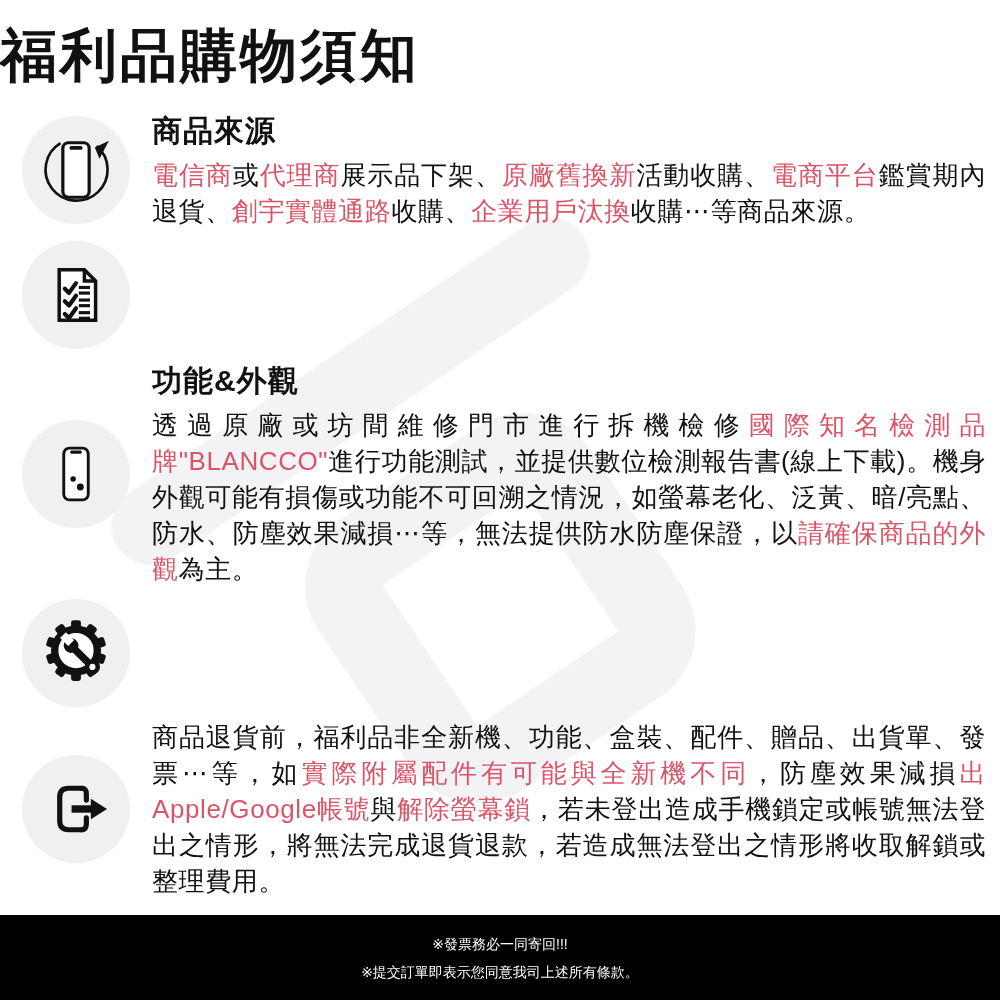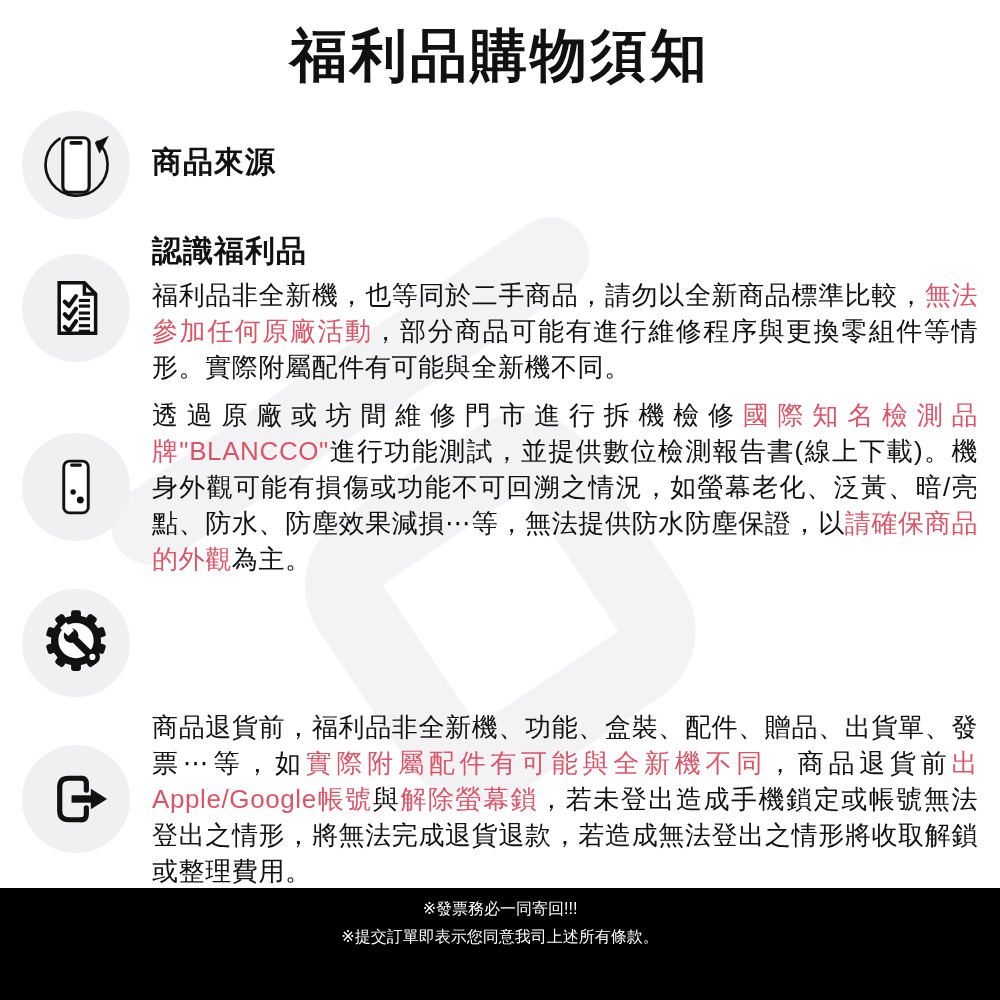--- a/index.html
+++ b/index.html
@@ -14,32 +14,32 @@
   body{
     width:1000px;height:1000px;overflow:hidden;position:relative;
     background:#ffffff;color:var(--text);
     font-family:"Liberation Sans","DejaVu Sans",sans-serif;
   }
   .watermark{position:absolute;left:200px;top:300px;width:620px;height:620px;
     transform:rotate(-34deg);z-index:0;pointer-events:none;}
   .wm-bar{position:absolute;left:20px;top:0;width:560px;height:78px;border-radius:39px;background:var(--watermark);}
   .wm-ring{position:absolute;left:140px;top:140px;width:170px;height:170px;border:78px solid var(--watermark);border-radius:80px;}
   .content{position:relative;z-index:1;}
-  .title{margin:18px 0 16px;text-align:center;font-size:57px;font-weight:700;letter-spacing:3px;}
+  .title{margin:18px 0 16px;font-size:57px;font-weight:700;letter-spacing:3px;}
   section.row{display:flex;align-items:center;margin-bottom:12px;}
   .icon-col{flex:0 0 152px;display:flex;justify-content:center;}
   .icon-circle{width:108px;height:108px;border-radius:50%;background:var(--icon-bg);
     display:flex;align-items:center;justify-content:center;}
-  .txt-col{flex:1;padding-right:22px;}
+  .txt-col{flex:1;padding-right:14px;}
   h2.heading{margin:0 0 5px;font-size:30px;font-weight:700;letter-spacing:1px;}
   p.body{margin:0;font-size:26px;line-height:36px;letter-spacing:0.6px;text-align:justify;}
   .hl{color:var(--accent);}
-  footer{position:absolute;left:0;right:0;bottom:0;height:112px;background:var(--footer-bg);
-    color:var(--footer-text);text-align:center;font-size:16px;line-height:28px;
-    padding-top:7px;box-sizing:border-box;z-index:2;}
+  footer{position:absolute;left:0;right:0;bottom:0;height:85px;background:var(--footer-bg);
+    color:var(--footer-text);text-align:center;font-size:14px;line-height:28px;
+    padding-top:15px;box-sizing:border-box;z-index:2;}
   svg{display:block;}
 </style>
 </head>
 <body>
 
 <div class="watermark">
   <div class="wm-bar"></div>
   <div class="wm-ring"></div>
 </div>
 
@@ -53,20 +53,21 @@
         <svg width="94" height="94" viewBox="0 0 100 100">
           <path d="M 33.5 21.4 A 33 33 0 1 0 72 24.5" fill="none" stroke="#111" stroke-width="2.8"></path>
           <polygon points="70,26 85,19 75,38" fill="#111"></polygon>
           <rect x="36" y="21" width="28" height="58" rx="6" fill="#fff" stroke="#111" stroke-width="3.4"></rect>
           <rect x="43" y="24.5" width="14" height="4" rx="2" fill="#111"></rect>
         </svg>
       </div>
     </div>
     <div class="txt-col">
       <h2 class="heading">商品來源</h2>
+      <p class="body"><span class="hl">電信商</span><span>或</span><span class="hl">代理商</span><span>展示品下架、</span><span class="hl">原廠舊換新</span><span>活動收購、</span><span class="hl">電商平台</span><span>鑑賞期內退貨、</span><span class="hl">創宇實體通路</span><span>收購、</span><span class="hl">企業用戶汰換</span><span>收購⋯等商品來源。</span></p>
     </div>
   </section>
 
   <section class="row">
     <div class="icon-col">
       <div class="icon-circle">
         <svg width="70" height="70" viewBox="0 0 100 100">
           <path d="M26 14 H62 L78 30 V86 H26 Z" fill="#fff" stroke="#111" stroke-width="5"></path>
           <path d="M62 14 V30 H78" fill="none" stroke="#111" stroke-width="5"></path>
           <path d="M34 41 L40 47 L50 33" fill="none" stroke="#111" stroke-width="6" stroke-linecap="round" stroke-linejoin="round"></path>
@@ -74,38 +75,35 @@
             <rect x="54" y="45" width="16" height="4.5" fill="#111"></rect>
           <path d="M34 59 L40 65 L50 51" fill="none" stroke="#111" stroke-width="6" stroke-linecap="round" stroke-linejoin="round"></path>
           <rect x="54" y="55" width="16" height="4.5" fill="#111"></rect>
             <rect x="54" y="63" width="16" height="4.5" fill="#111"></rect>
           <path d="M34 77 L40 83 L50 69" fill="none" stroke="#111" stroke-width="6" stroke-linecap="round" stroke-linejoin="round"></path>
           <rect x="54" y="73" width="16" height="4.5" fill="#111"></rect>
             <rect x="54" y="81" width="16" height="4.5" fill="#111"></rect>
         </svg>
       </div>
     </div>
-    <div class="txt-col">
-      <h2 class="heading">認識福利品</h2>
-      <p class="body"><span>福利品非全新機，也等同於二手商品，請勿以全新商品標準比較，</span><span class="hl">無法參加任何原廠活動</span><span>，部分商品可能有進行維修程序與更換零組件等情形。實際附屬配件有可能與全新機不同。</span></p>
-    </div>
   </section>
 
   <section class="row">
     <div class="icon-col">
       <div class="icon-circle">
         <svg width="72" height="72" viewBox="0 0 100 100">
           <rect x="33" y="14" width="34" height="72" rx="8" fill="#fff" stroke="#111" stroke-width="4"></rect>
           <rect x="42" y="17.5" width="16" height="4.5" rx="2" fill="#111"></rect>
           <circle cx="46" cy="57" r="3.8" fill="#111"></circle>
           <circle cx="56" cy="68" r="4.8" fill="#111"></circle>
         </svg>
       </div>
     </div>
     <div class="txt-col">
+      <h2 class="heading">功能&amp;外觀</h2>
       <p class="body"><span>透過原廠或坊間維修門市進行拆機檢修</span><span class="hl">國際知名檢測品牌"BLANCCO"</span><span>進行功能測試，並提供數位檢測報告書(線上下載)。機身外觀可能有損傷或功能不可回溯之情況，如螢幕老化、泛黃、暗/亮點、防水、防塵效果減損⋯等，無法提供防水防塵保證，以</span><span class="hl">請確保商品的外觀</span><span>為主。</span></p>
     </div>
   </section>
 
   <section class="row">
     <div class="icon-col">
       <div class="icon-circle">
         <svg width="82" height="82" viewBox="0 0 100 100">
           <g fill="#111">
             <rect x="44" y="10" width="12" height="12" rx="3" transform="rotate(0 50 47)"></rect>
@@ -137,21 +135,21 @@
         <svg width="74" height="74" viewBox="0 0 100 100">
           <path d="M58 22 H40 Q28 22 28 34 V66 Q28 78 40 78 H58" fill="none" stroke="#111" stroke-width="7" stroke-linecap="round"></path>
           <path d="M58 22 Q64 22 64 30 V38" fill="none" stroke="#111" stroke-width="7" stroke-linecap="round"></path>
           <path d="M58 78 Q64 78 64 70 V62" fill="none" stroke="#111" stroke-width="7" stroke-linecap="round"></path>
           <rect x="44" y="45" width="28" height="10" fill="#111"></rect>
           <polygon points="70,36 92,50 70,64" fill="#111"></polygon>
         </svg>
       </div>
     </div>
     <div class="txt-col">
-      <p class="body"><span>商品退貨前，福利品非全新機、功能、盒裝、配件、贈品、出貨單、發票⋯等，如</span><span class="hl">實際附屬配件有可能與全新機不同</span><span>，商品退貨前</span><span class="hl">出Apple/Google帳號</span><span>與</span><span class="hl">解除螢幕鎖</span><span>，若未登出造成手機鎖定或帳號無法登出之情形，將無法完成退貨退款，若造成無法登出之情形將收取解鎖或整理費用。</span></p>
+      <p class="body"><span>商品退貨前，福利品非全新機、功能、盒裝、配件、贈品、出貨單、發票⋯等，如</span><span class="hl">實際附屬配件有可能與全新機不同</span><span>，防塵效果減損</span><span class="hl">出Apple/Google帳號</span><span>與</span><span class="hl">解除螢幕鎖</span><span>，若未登出造成手機鎖定或帳號無法登出之情形，將無法完成退貨退款，若造成無法登出之情形將收取解鎖或整理費用。</span></p>
     </div>
   </section>
 
 </div>
 
 <footer>
   <div>※發票務必一同寄回!!!</div>
   <div>※提交訂單即表示您同意我司上述所有條款。</div>
 </footer>
 

